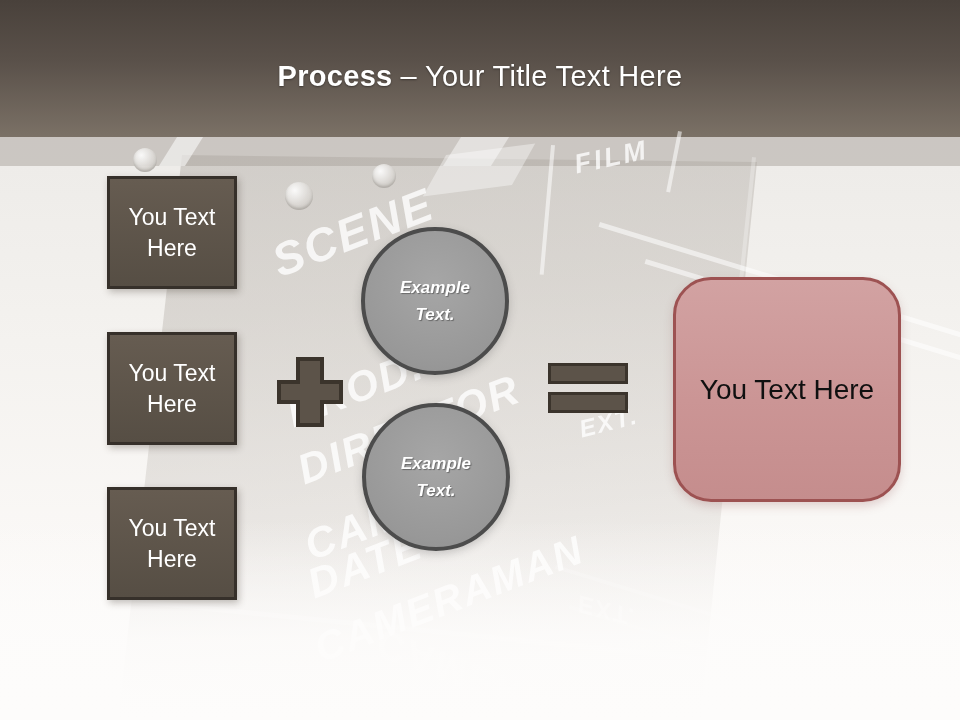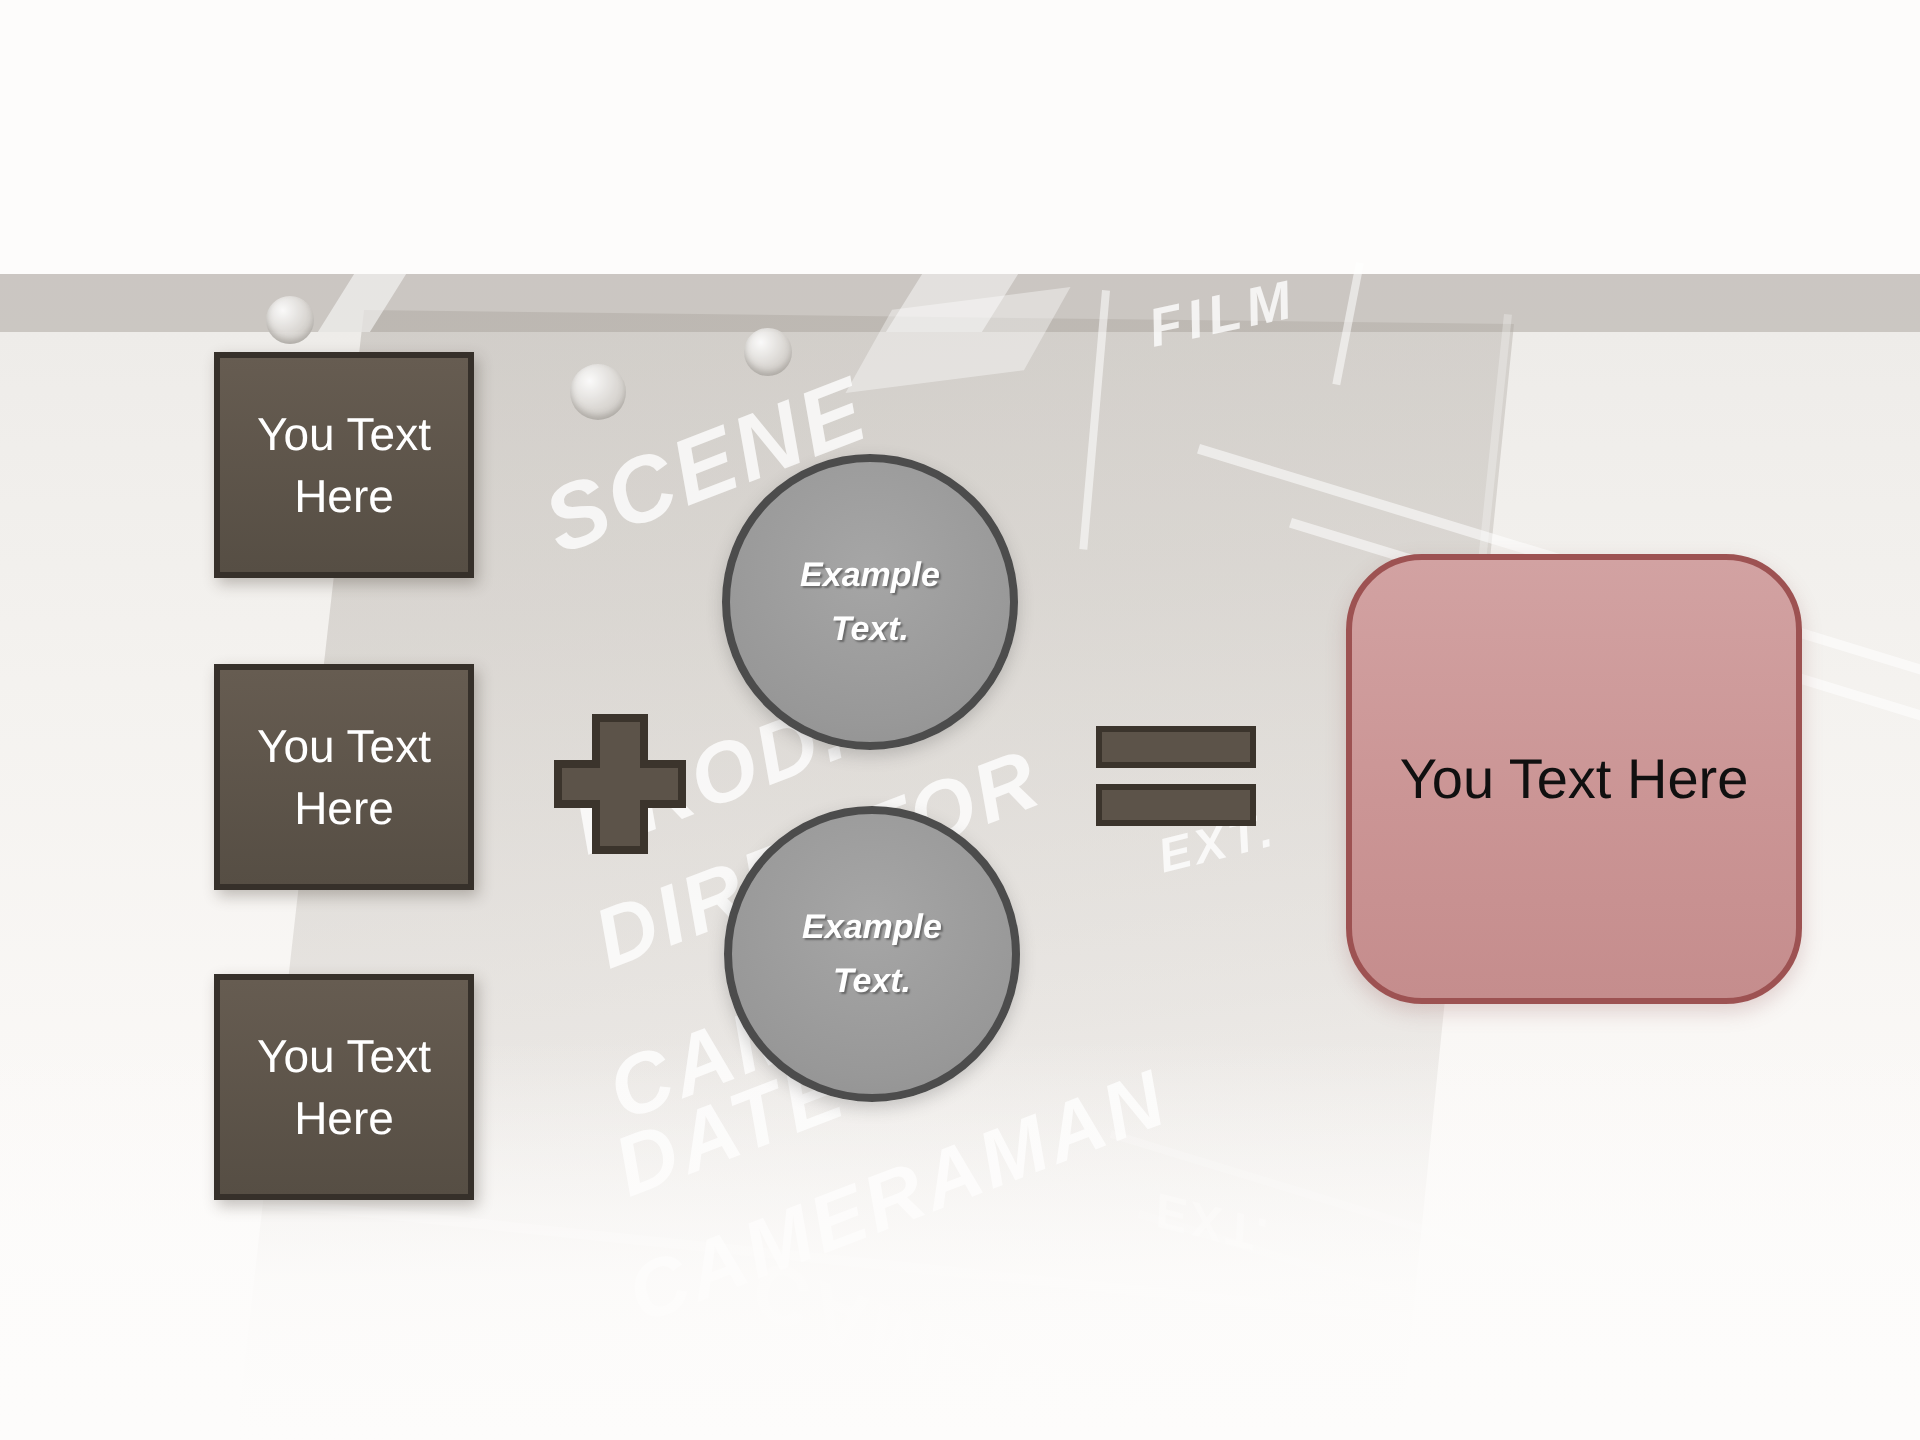--- a/index.html
+++ b/index.html
@@ -81,20 +81,23 @@
   .result-box{position:absolute;left:673px;top:140px;width:228px;height:225px;box-sizing:border-box;
     border-radius:38px;background:linear-gradient(180deg,#d2a2a2 0%,#cb9595 55%,#c58d8d 100%);
     border:3px solid #9d5252;display:flex;align-items:center;justify-content:center;
     color:#101010;font-size:28px;box-shadow:0 4px 10px rgba(150,90,90,.25);}
 </style>
 </head>
 <body>
 
 <div class="slide">
 
+  <header class="title-bar">
+    <h1 class="slide-title"><span class="em">Process</span><span class="sep">–</span><span>Your Title Text Here</span></h1>
+  </header>
 
   <div class="canvas">
 
     <div class="wm">
       <div class="wm-band"></div>
       <div class="wm-board"></div>
       <div class="wm-stripe st1"></div>
       <div class="wm-stripe st2"></div>
       <div class="wm-stripe st3"></div>
       <div class="rivet rv1"></div>

